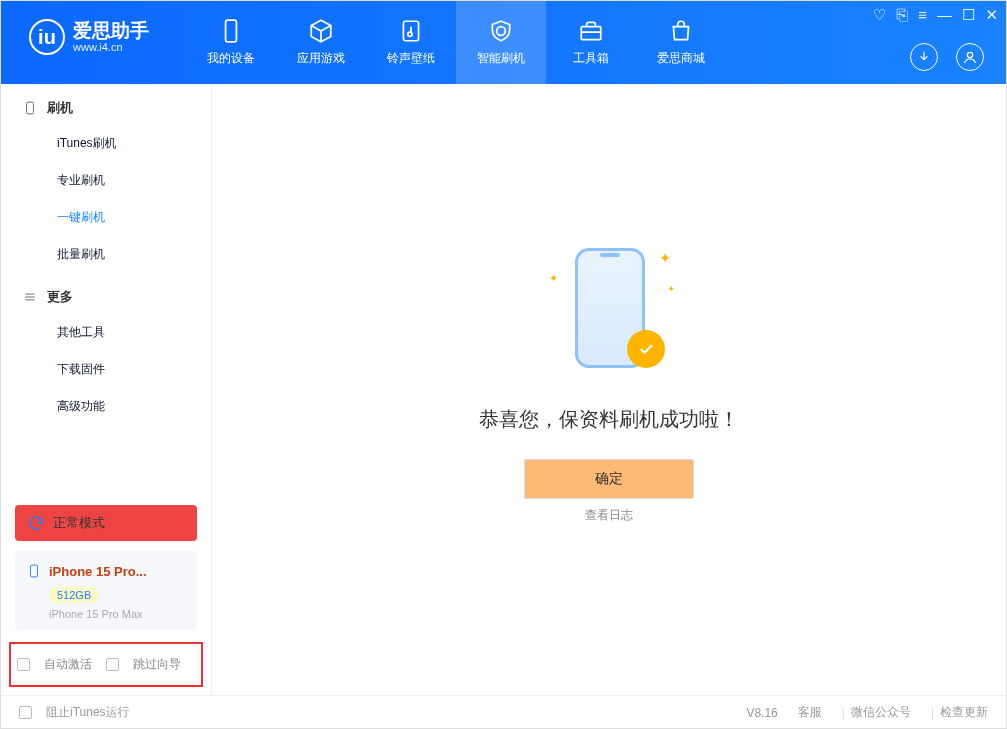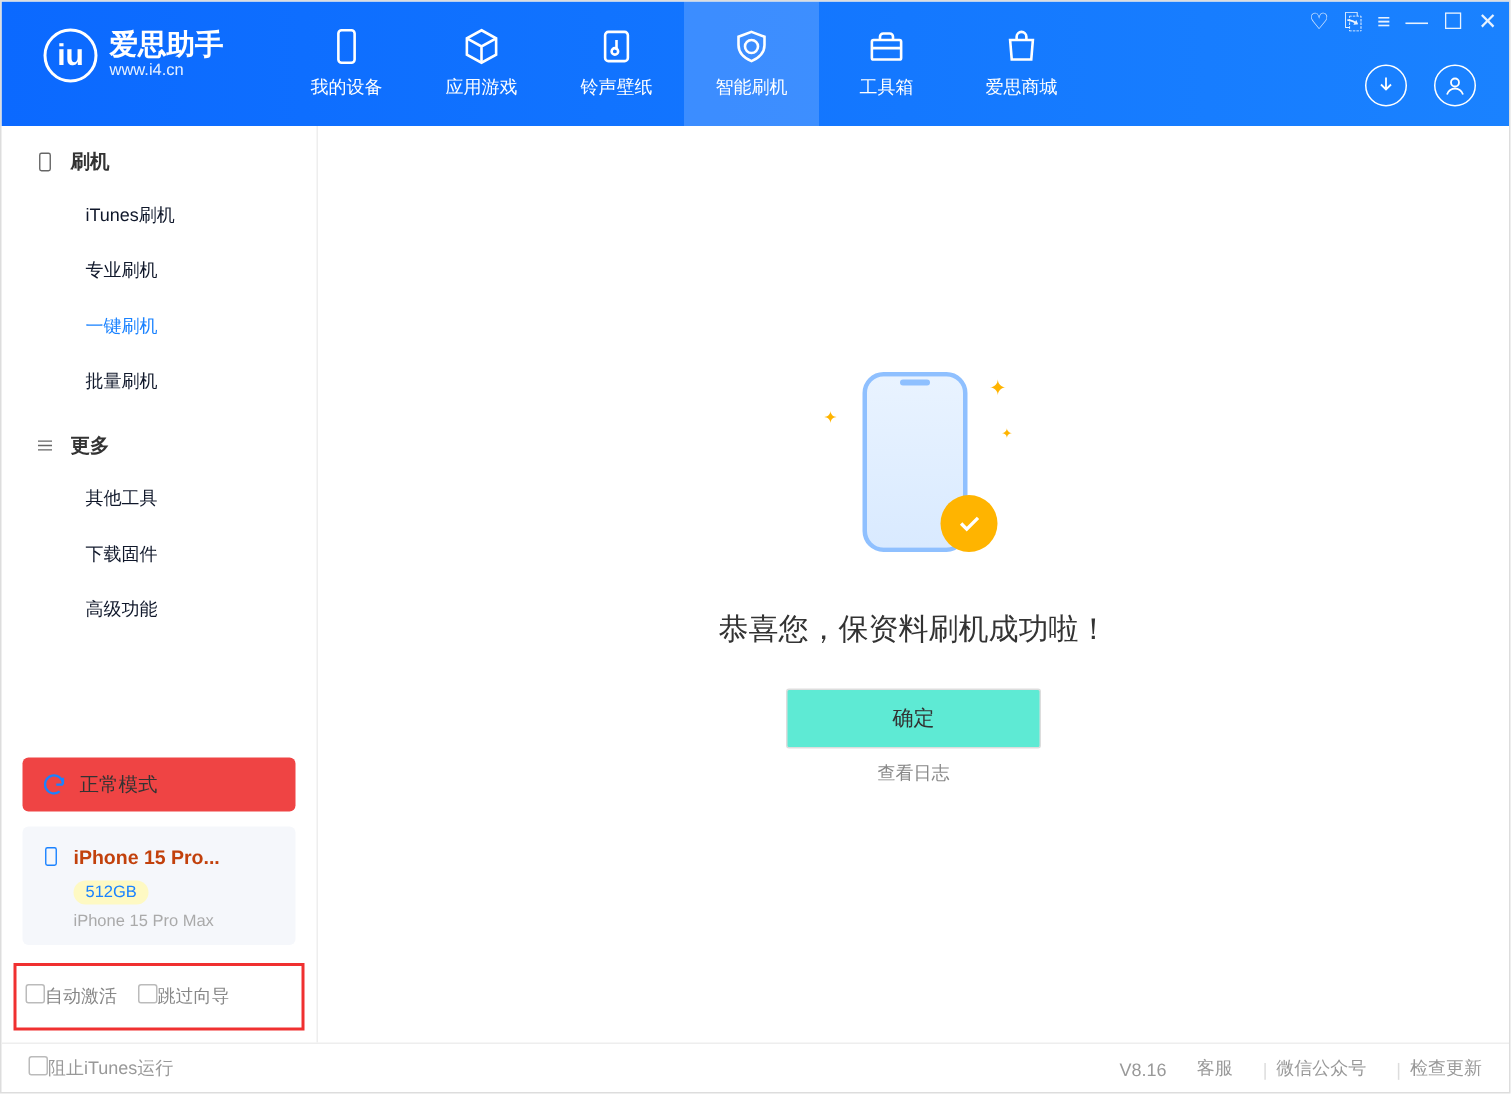--- a/index.html
+++ b/index.html
@@ -31,34 +31,34 @@
     .side-item{padding:10px 0 10px 56px;font-size:12px;color:#0f172a;cursor:pointer;}
     .side-item.active{color:#1a82ff;}
     .mode-box{margin:0 14px 10px;background:#ef4444;border-radius:4px;padding:9px 12px;display:flex;align-items:center;gap:8px;font-size:13px;color:#333;}
     .mode-box .dot{width:18px;height:18px;}
     .dev-box{margin:0 14px 12px;background:#f5f7fb;border-radius:4px;padding:10px 12px;}
     .dev-head{display:flex;align-items:center;gap:8px;font-size:13px;font-weight:700;color:#c2410c;}
     .dev-head svg{width:14px;height:20px;fill:none;stroke:#1a82ff;stroke-width:1.6;}
     .pill{display:inline-block;background:#fef9c3;color:#1a82ff;font-size:11px;padding:2px 8px;border-radius:10px;margin:6px 0 2px 22px;}
     .dev-sub{font-size:11px;color:#aaa;margin-left:22px;margin-top:3px;}
     .chk-row{border:2px solid #f03030;margin:0 8px 8px 8px;padding:12px 6px;display:flex;gap:14px;}
-    .chk{display:flex;gap:0;font-size:12px;color:#888;cursor:pointer;}
+    .chk{display:flex;align-items:center;gap:14px;font-size:12px;color:#888;cursor:pointer;}
     .chk .box{width:13px;height:13px;border:1px solid #bbb;border-radius:2px;}
 
     
     .main{flex:1;display:flex;flex-direction:column;align-items:center;padding-top:158px;}
     .success-art{width:180px;height:140px;position:relative;margin-bottom:24px;}
     .phone{position:absolute;left:56px;top:6px;width:70px;height:120px;border:3px solid #8fc0ff;border-radius:14px;background:linear-gradient(#e9f3ff,#d9eaff);}
     .notch{position:absolute;top:2px;left:50%;transform:translateX(-50%);width:20px;height:4px;background:#8fc0ff;border-radius:2px;}
     .badge{position:absolute;right:34px;bottom:14px;width:38px;height:38px;background:#ffb400;border-radius:50%;display:flex;align-items:center;justify-content:center;}
     .badge svg{width:18px;height:18px;fill:none;stroke:#fff;stroke-width:3;}
     .spark{position:absolute;color:#ffb400;}
     .s1{left:30px;top:30px;font-size:11px;} .s2{right:28px;top:8px;font-size:14px;} .s3{right:24px;top:42px;font-size:9px;}
     .msg{font-size:20px;color:#333;margin-bottom:26px;}
-    .ok-btn{width:170px;height:40px;border:1px solid #ddd;background:#5eead4;font-size:14px;color:#333;cursor:pointer;border-radius:2px;}
+    .ok-btn{width:170px;height:40px;border:1px solid #ddd;background:#fdba74;font-size:14px;color:#333;cursor:pointer;border-radius:2px;}
     .view-log{margin-top:8px;font-size:12px;color:#888;cursor:pointer;}
 
     
     .footer{height:34px;border-top:1px solid #eee;display:flex;align-items:center;padding:0 18px;font-size:12px;color:#999;}
     .footer .chk{color:#999;}
     .footer-spacer{flex:1;}
     .flink{margin-left:20px;cursor:pointer;}
     .fdiv{margin:0 2px 0 20px;color:#ddd;}
   </style>
 </head>

